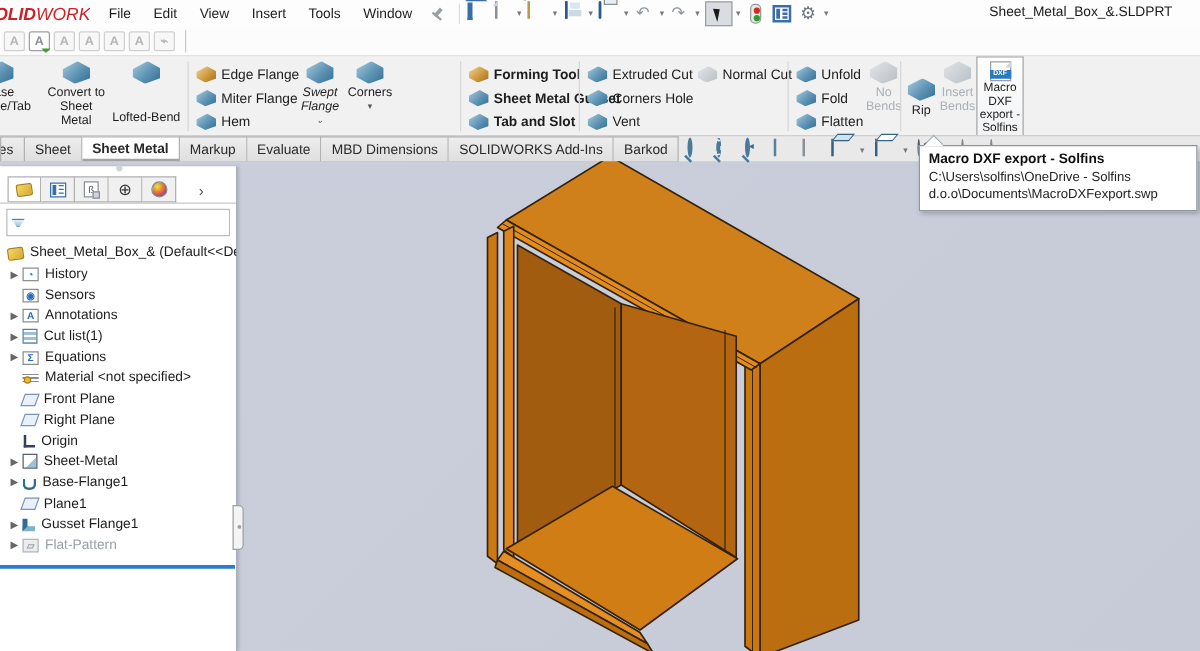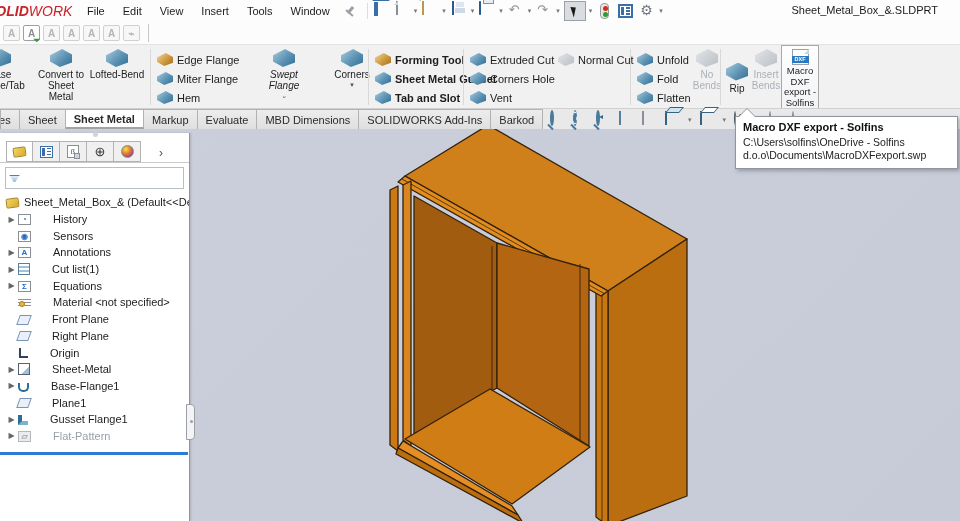--- a/index.html
+++ b/index.html
@@ -116,21 +116,21 @@
   .cfgi::after { content:""; position:absolute; right:-2px; bottom:-2px; width:4px; height:4px; background:#cfd4da; border:1px solid #8a8f96; }
   .dimx { font-size:13px; color:#333; line-height:13px; }
   .filter-row { height:22px; margin:4px 5px 2px; border:1px solid #b8bec5; display:flex; align-items:center; padding-left:3px; background:#fff; }
   .funnel { width:11px; height:7px; background:linear-gradient(#e8f0f8,#9ec0dc); clip-path:polygon(0 0,100% 0,60% 100%,40% 100%); border:1px solid #57809a; position:relative; }
   .funnel::after { content:""; position:absolute; left:4px; top:6px; width:2px; height:4px; background:#57809a; }
   .filter-input { border:none; outline:none; flex:1; height:18px; font-size:11px; }
   .tree { padding-top:3px; }
   .trow { height:16.7px; display:flex; align-items:center; cursor:default; white-space:nowrap; }
   .trow .exp { width:9px; margin-left:7px; font-size:8px; color:#666; text-align:center; flex:0 0 auto; }
   .trow .exp.none { visibility:hidden; }
-  .trow .tlabel { margin-left:22px; color:#1d1d1d; overflow:hidden; }
+  .trow .tlabel { margin-left:5px; color:#1d1d1d; overflow:hidden; }
   .trow.gray .tlabel { color:#9aa0a8; }
   .trow.root { padding-left:4px; }
   .trow.root .tlabel { margin-left:5px; }
   .ti { width:14px; height:13px; flex:0 0 auto; margin-left:2px; position:relative; }
   .ti-part { background:linear-gradient(135deg,#f2d768,#d9a928); border:1px solid #a87f18; border-radius:2px; width:13px; height:10px; margin-top:2px; transform:rotate(-8deg); }
   .ti-fold { width:13px; height:11px; margin-top:1px; background:#fff; border:1px solid #8a8f96; font-size:8px; line-height:10px; text-align:center; color:#2a6ac0; font-weight:bold; }
   .ti-fold.gray { background:#ececec; color:#9aa0a8; border-color:#b2b8be; }
   .ti-cut { width:12px; height:12px; background:repeating-linear-gradient(#fff 0 2px,#9ec0dc 2px 4px); border:1px solid #57809a; }
   .ti-mat { width:13px; height:11px; margin-top:1px; background:repeating-linear-gradient(#fff 0 2px,#8a8f96 2px 3px); position:relative; }
   .ti-mat::after { content:""; position:absolute; left:1px; top:4px; width:4px; height:4px; border-radius:50%; background:#e8b73a; border:1px solid #a87f18; }
@@ -209,28 +209,28 @@
     <div class="clipwrap">
       <div class="bbtn">
         <span class="bic gold"></span>
         <span class="blbl">Base Flange/Tab</span>
       </div>
     </div>
     <div class="bbtn" style="width:50px;">
       <span class="bic"></span>
       <span class="blbl">Convert to Sheet Metal</span>
     </div>
-    <div class="bbtn" style="width:62px;">
+    <div class="bbtn" style="width:62px;gap:20px;">
       <span class="bic"></span>
       <span class="blbl">Lofted-Bend</span>
     </div>
   </div>
   <div class="rsep" style="left:150px;"></div>
 
-  <div class="grp" style="left:154px;gap:28px;">
+  <div class="grp" style="left:154px;">
     <div class="scol" style="width:82px;">
       <div class="sbtn">
           <span class="ric gold"></span>
           <span class="lbl">Edge Flange</span>
         </div>
       <div class="sbtn">
           <span class="ric"></span>
           <span class="lbl">Miter Flange</span>
         </div>
       <div class="sbtn">

